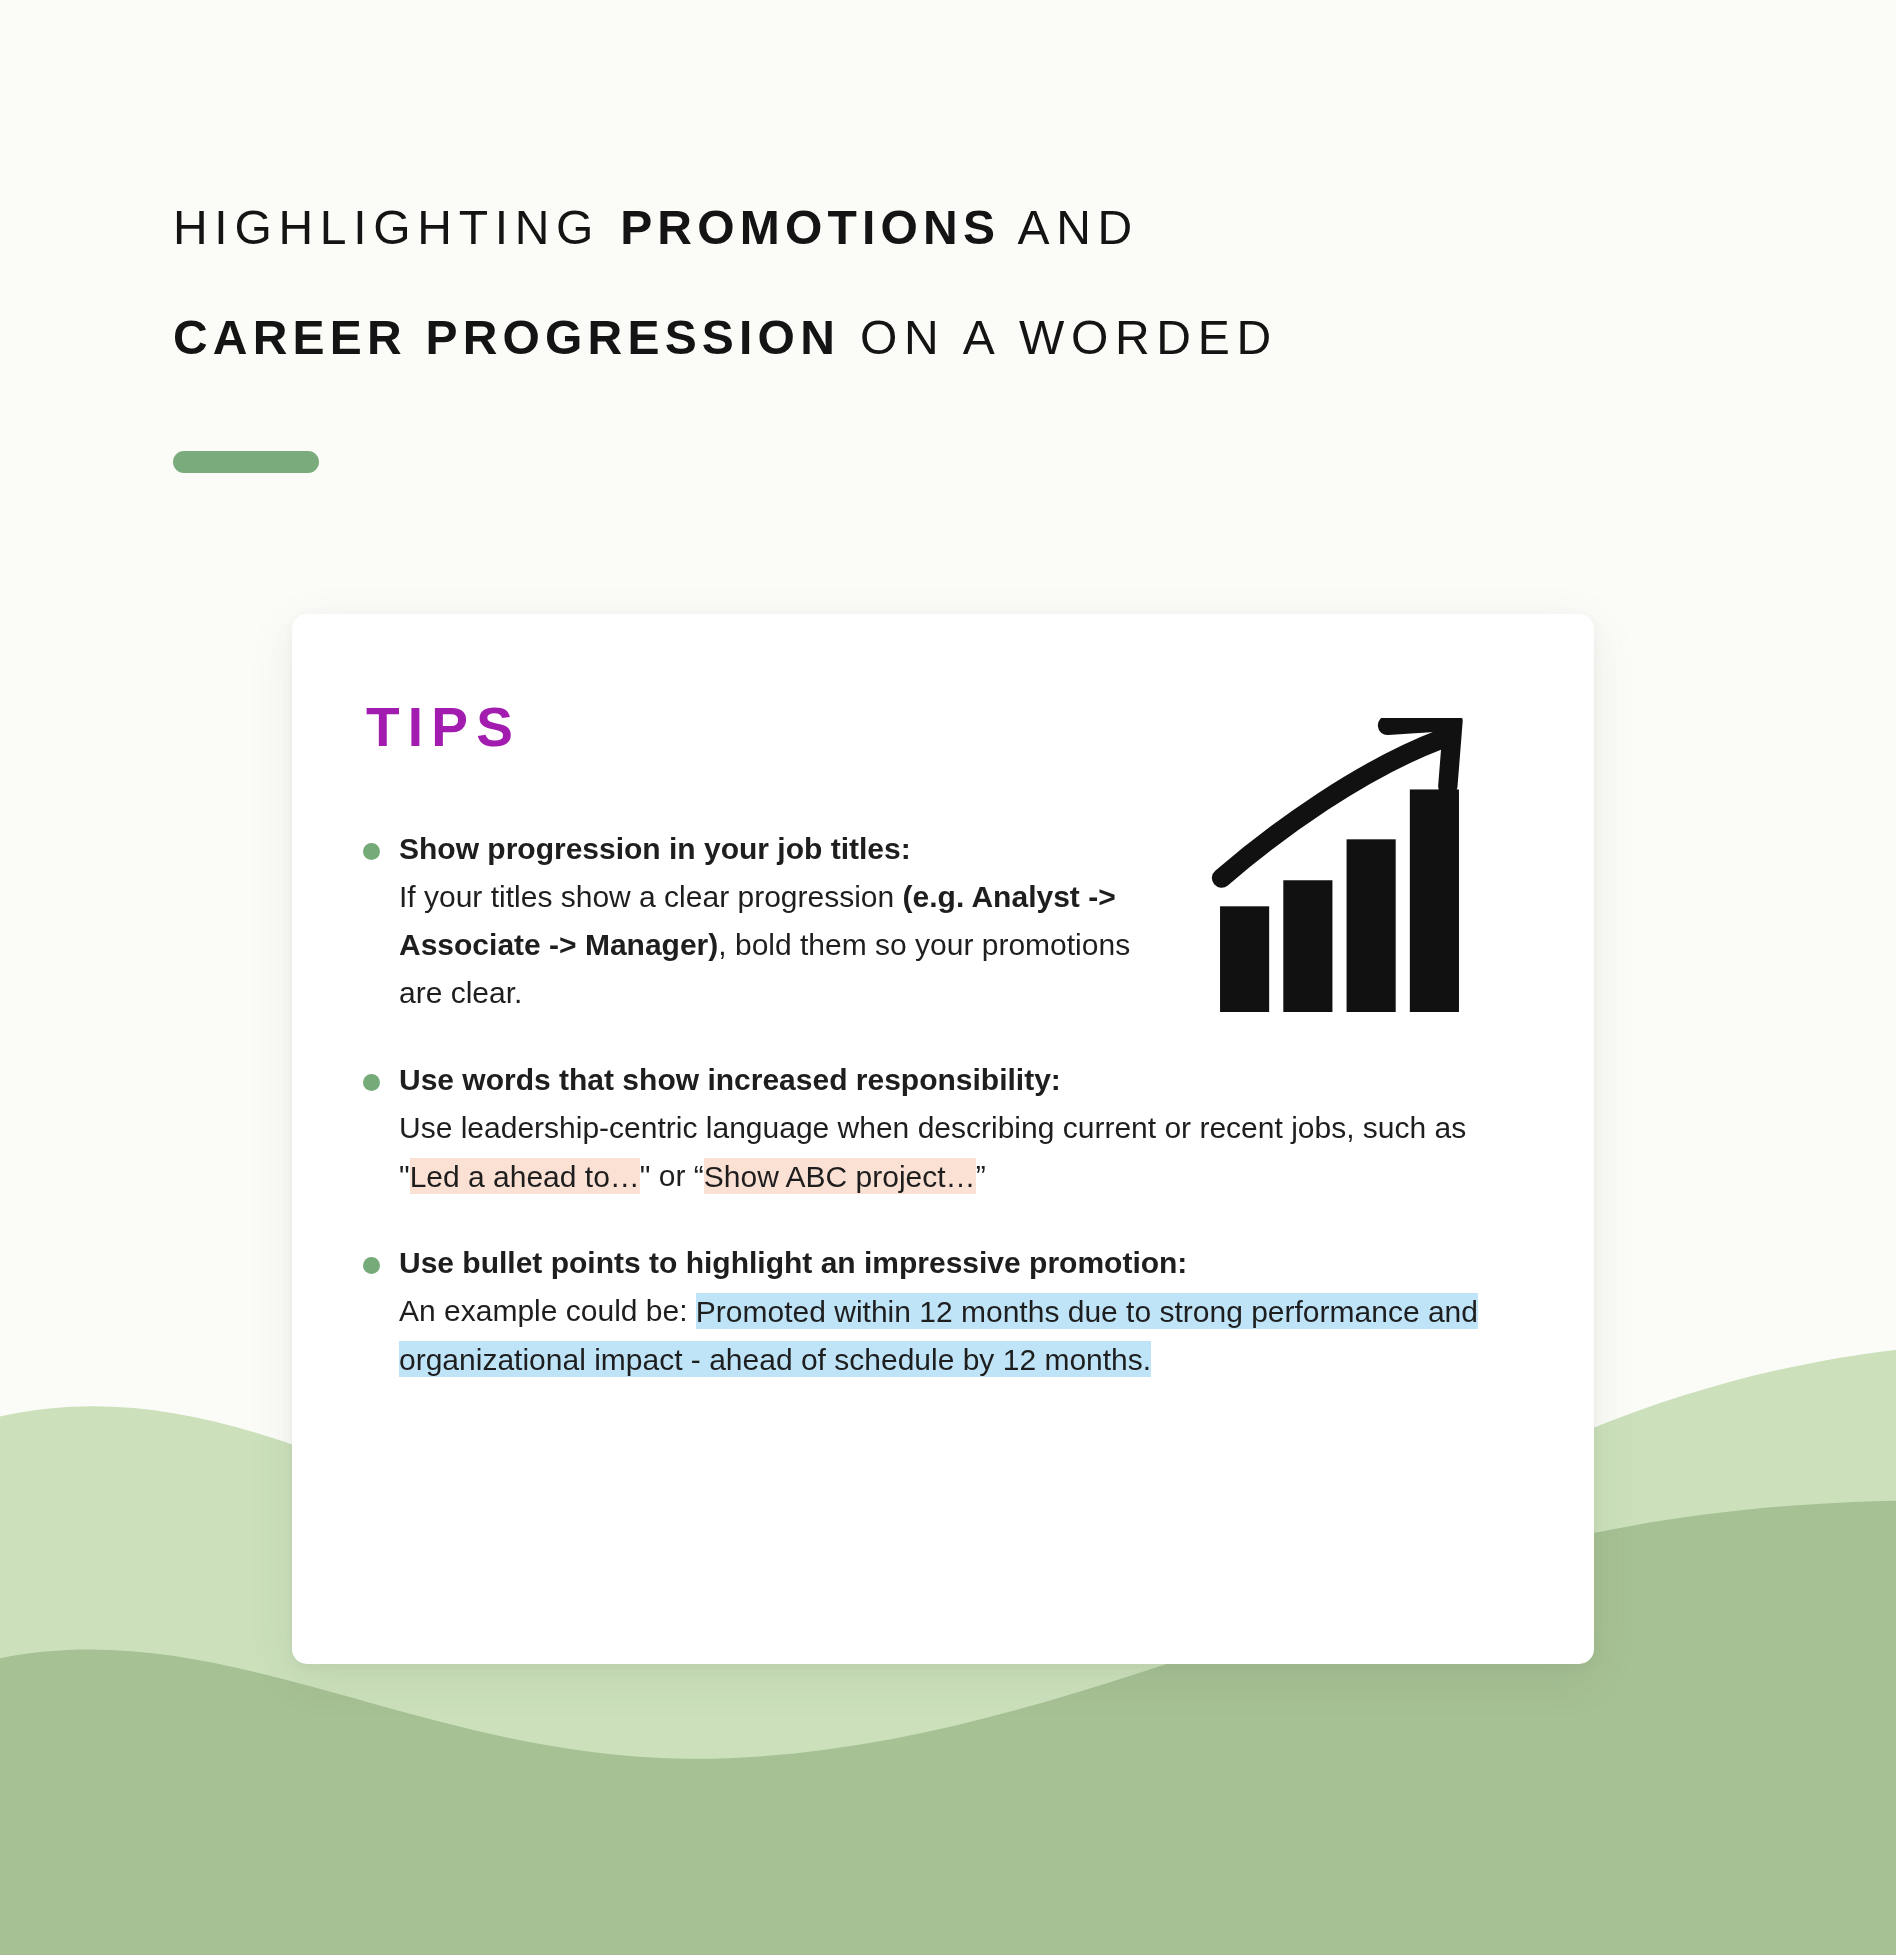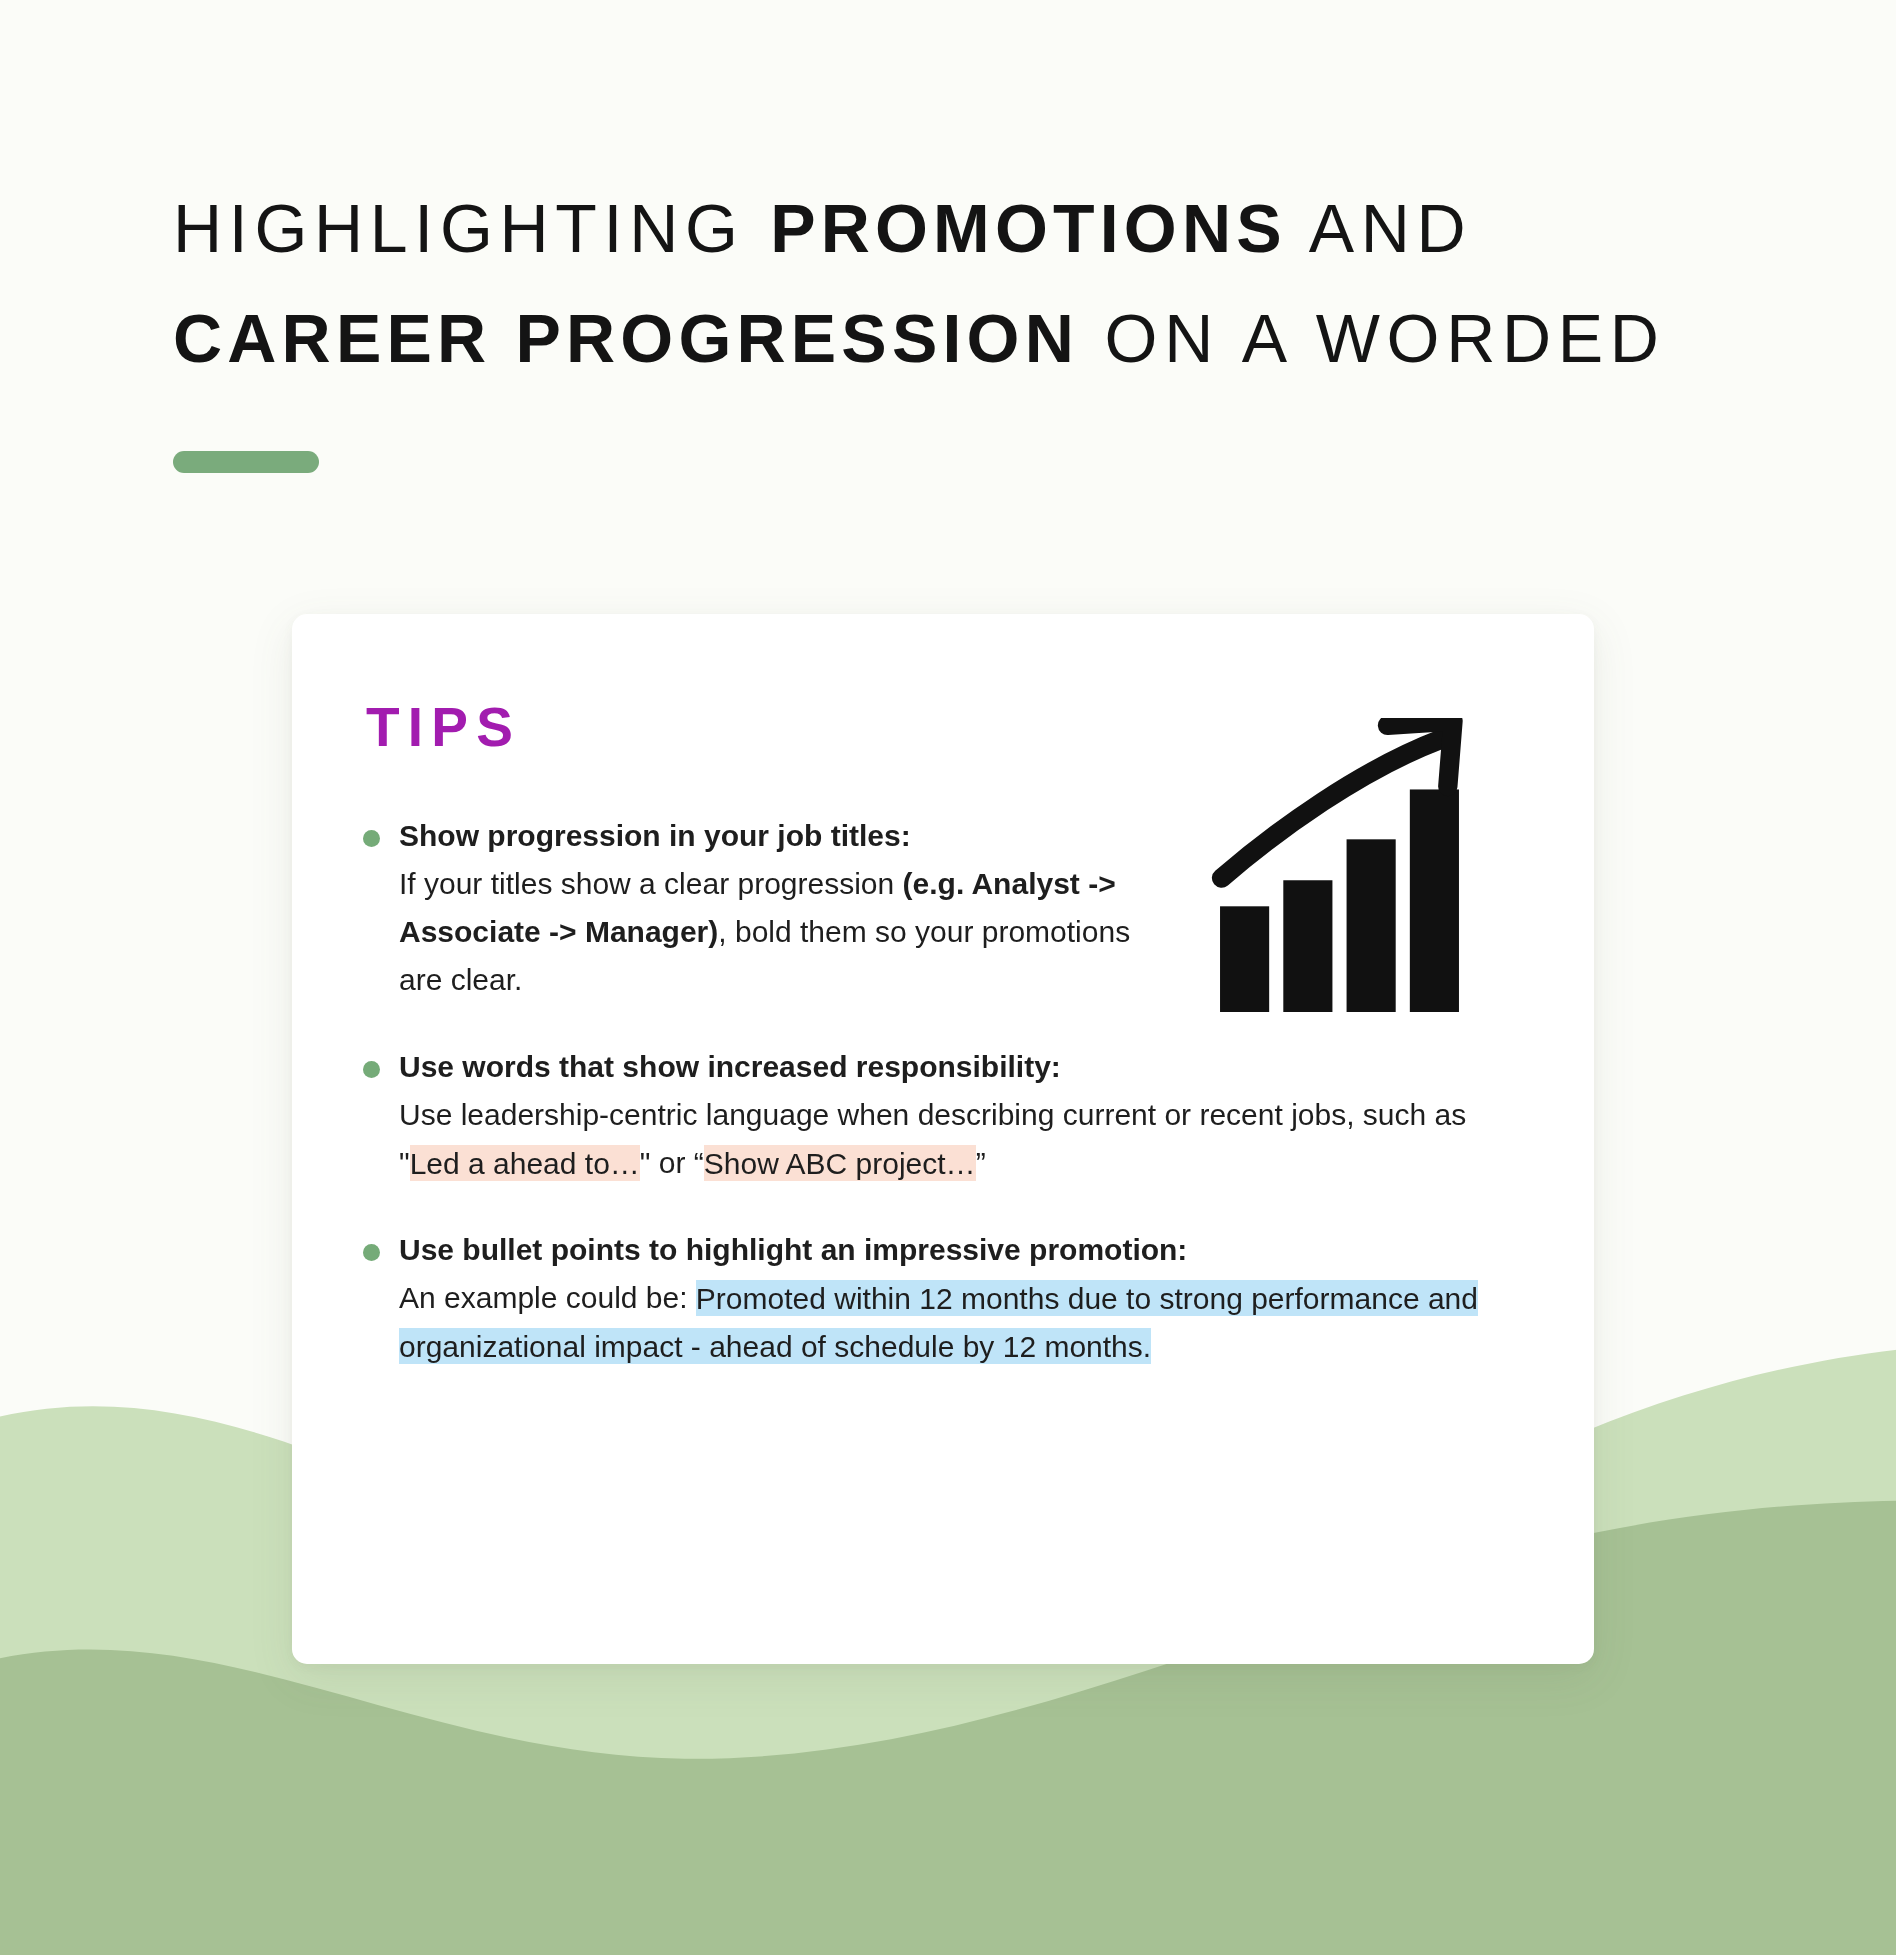--- a/index.html
+++ b/index.html
@@ -27,21 +27,21 @@
   }
 
   
   #headline {
     position: absolute;
     left: 173px;
     top: 173px;
     width: 1562px;
     z-index: 3;
     color: #141414;
-    font-size: 68px;
+    font-size: 48px;
     line-height: 110px;
     letter-spacing: 6.7px;
     font-weight: 400;
     white-space: pre-wrap;
   }
   #headline .hl-strong { font-weight: 700; letter-spacing: 5.2px; }
 
   #accent-bar {
     position: absolute;
     left: 173px;
@@ -84,21 +84,21 @@
     left: 919px;
     top: 104px;
     width: 257px;
     height: 294px;
   }
 
   
   #tips-list {
     position: absolute;
     left: 65px;
-    top: 198px;
+    top: 211px;
     width: 1160px;
   }
   .tip-item {
     position: relative;
     padding-left: 42px;
     margin-bottom: 39px;
   }
   .tip-item:last-child { margin-bottom: 0; }
   .tip-bullet {
     position: absolute;

